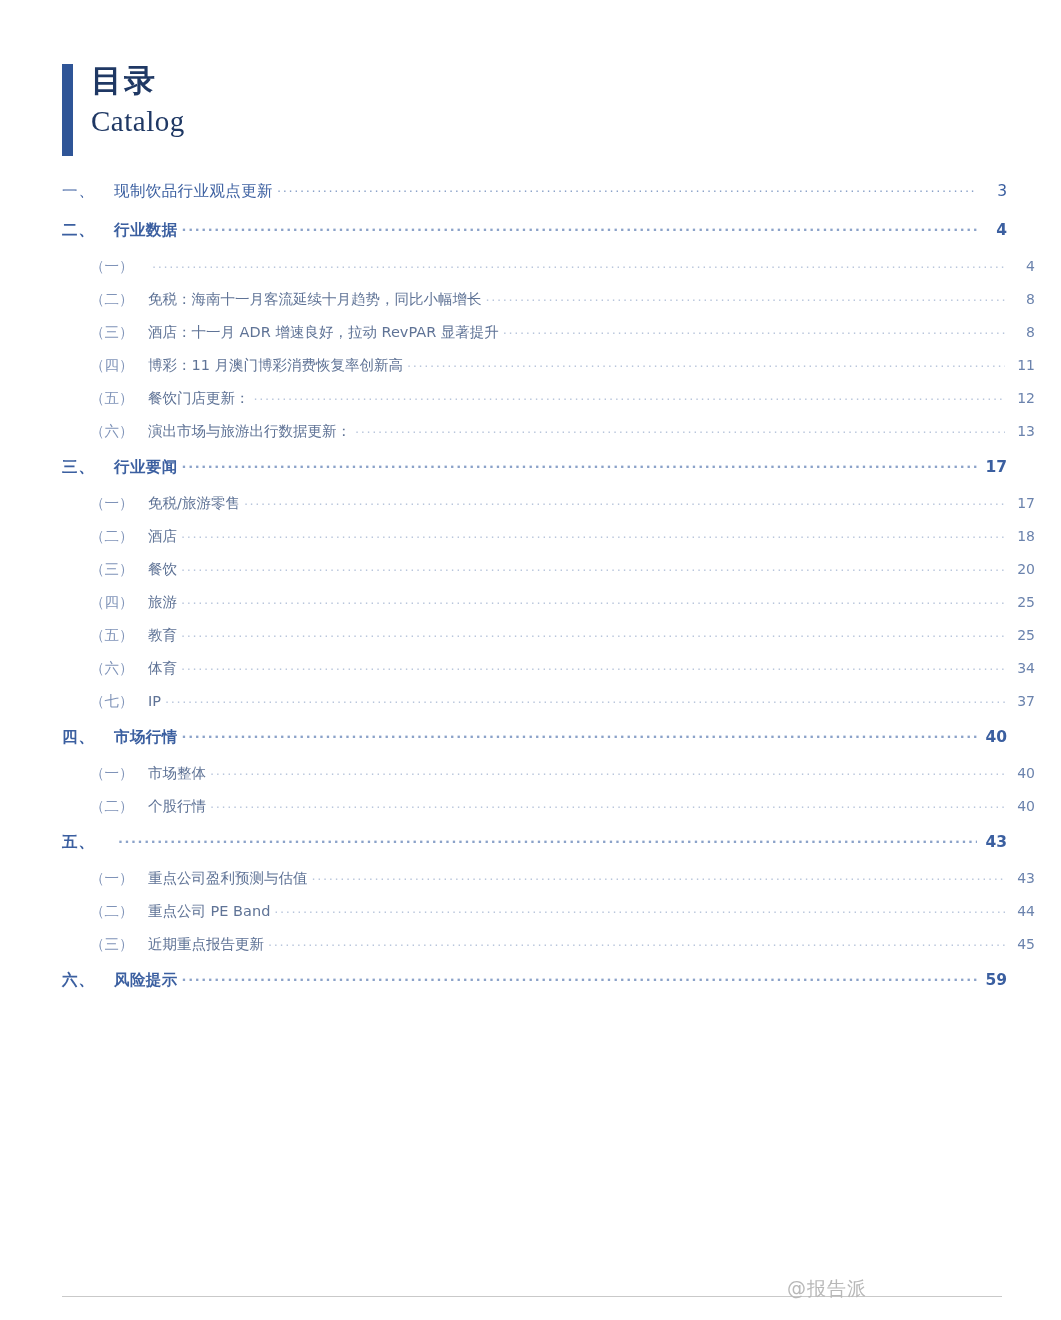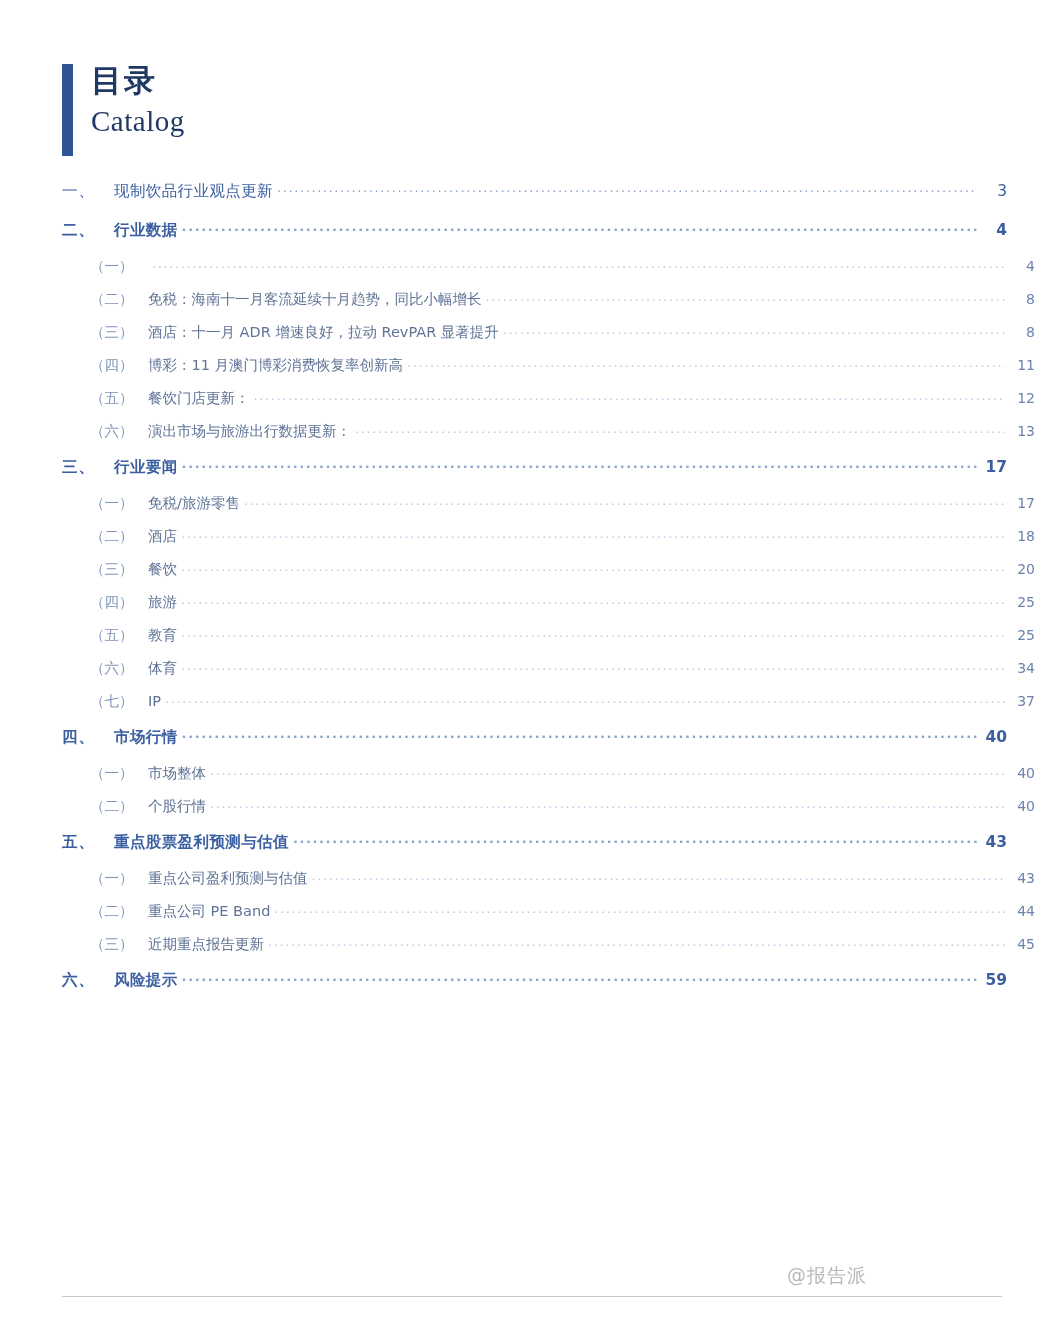--- a/index.html
+++ b/index.html
@@ -158,21 +158,21 @@
     position: absolute;
     left: 62px;
     top: 1296px;
     width: 940px;
     height: 1px;
     background: #c9c9c9;
   }
   .watermark {
     position: absolute;
     right: 38px;
-    bottom: 31px;
+    bottom: 18px;
     font-family: "DejaVu Sans", sans-serif;
     font-size: 19px;
     color: #b8b8b8;
     letter-spacing: 1px;
   }
 </style>
 </head>
 <body>
 
 <div class="page">
@@ -294,21 +294,20 @@
         <span class="page-no">40</span>
       </div>
       <div class="toc-row lvl2">
         <span class="num">（二）</span>
         <span class="label">个股行情</span>
         <span class="dots"></span>
         <span class="page-no">40</span>
       </div>
       <div class="toc-row lvl1">
         <span class="num">五、</span>
-        <span class="label">重点股票盈利预测与估值</span>
         <span class="dots"></span>
         <span class="page-no">43</span>
       </div>
       <div class="toc-row lvl2">
         <span class="num">（一）</span>
         <span class="label">重点公司盈利预测与估值</span>
         <span class="dots"></span>
         <span class="page-no">43</span>
       </div>
       <div class="toc-row lvl2">

